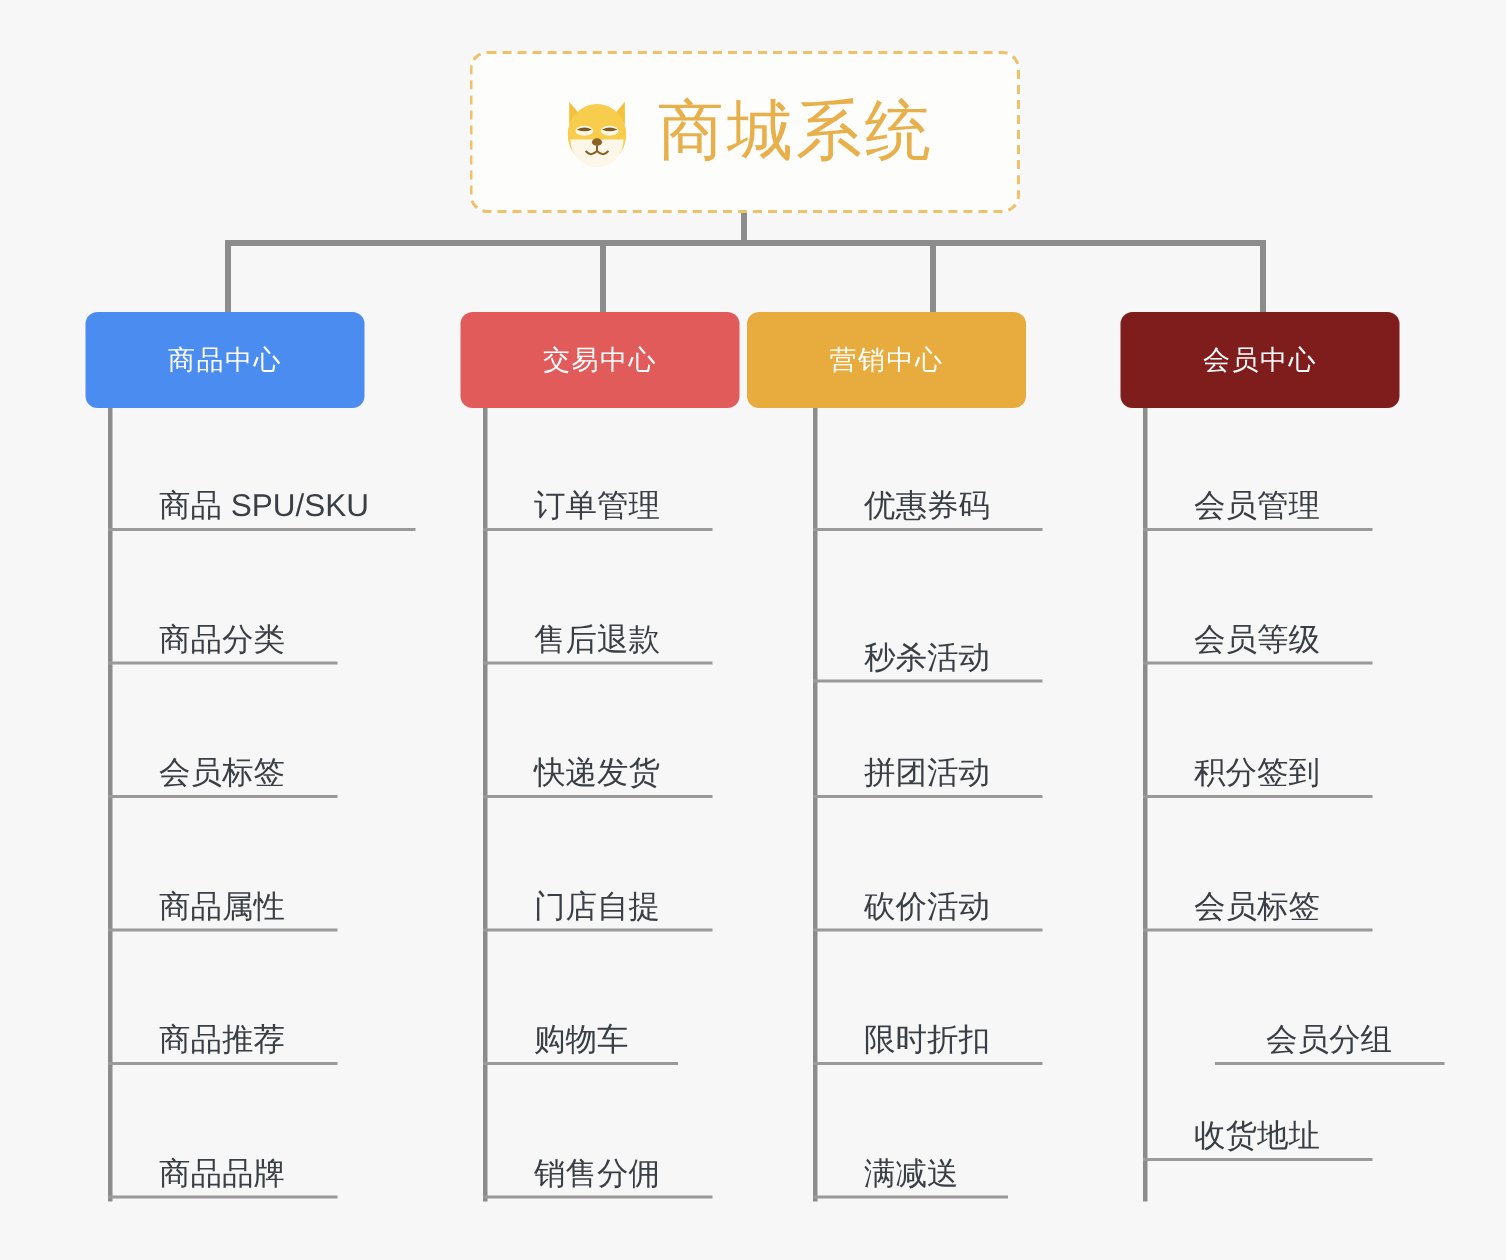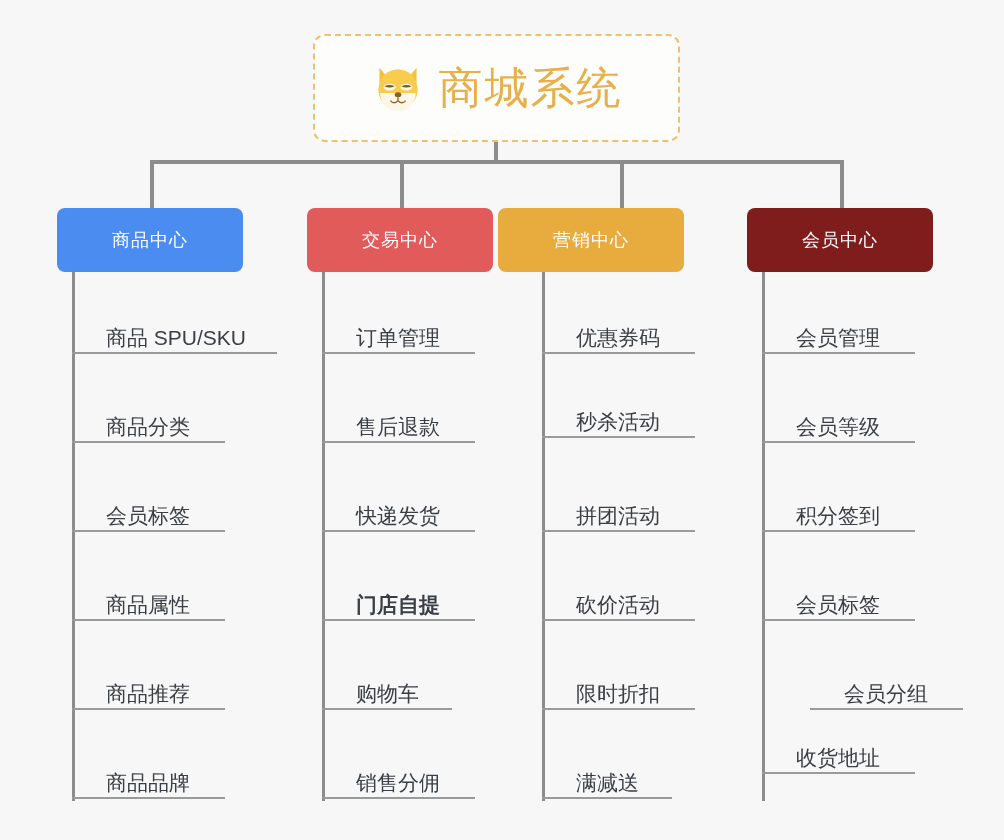--- a/index.html
+++ b/index.html
@@ -182,40 +182,40 @@
         <div class="leaf-spine" style="height: 529px;"></div>
         <div class="leaf-item" style="top: 0px; width: 153px;">
           <span class="leaf-label">订单管理</span>
         </div>
         <div class="leaf-item" style="top: 89px; width: 153px;">
           <span class="leaf-label">售后退款</span>
         </div>
         <div class="leaf-item" style="top: 178px; width: 153px;">
           <span class="leaf-label">快递发货</span>
         </div>
-        <div class="leaf-item" style="top: 267px; width: 153px; font-weight: bold;">
+        <div class="leaf-item" style="top: 267px; width: 153px;">
           <span class="leaf-label">门店自提</span>
         </div>
         <div class="leaf-item" style="top: 356px; width: 130px;">
           <span class="leaf-label">购物车</span>
         </div>
         <div class="leaf-item" style="top: 445px; width: 153px;">
           <span class="leaf-label">销售分佣</span>
         </div>
       </div>
       <div class="conn conn-drop" style="left: 620px;"></div>
       <div class="cat-box" style="left: 498px; width: 186px; background: rgb(232, 171, 62);">
         <span class="cat-label">营销中心</span>
       </div>
       <div class="leaf-col" style="left: 542px;">
         <div class="leaf-spine" style="height: 529px;"></div>
         <div class="leaf-item" style="top: 0px; width: 153px;">
           <span class="leaf-label">优惠券码</span>
         </div>
-        <div class="leaf-item" style="top: 84px; width: 153px;">
+        <div class="leaf-item" style="top: 101px; width: 153px;">
           <span class="leaf-label">秒杀活动</span>
         </div>
         <div class="leaf-item" style="top: 178px; width: 153px;">
           <span class="leaf-label">拼团活动</span>
         </div>
         <div class="leaf-item" style="top: 267px; width: 153px;">
           <span class="leaf-label">砍价活动</span>
         </div>
         <div class="leaf-item" style="top: 356px; width: 153px;">
           <span class="leaf-label">限时折扣</span>

